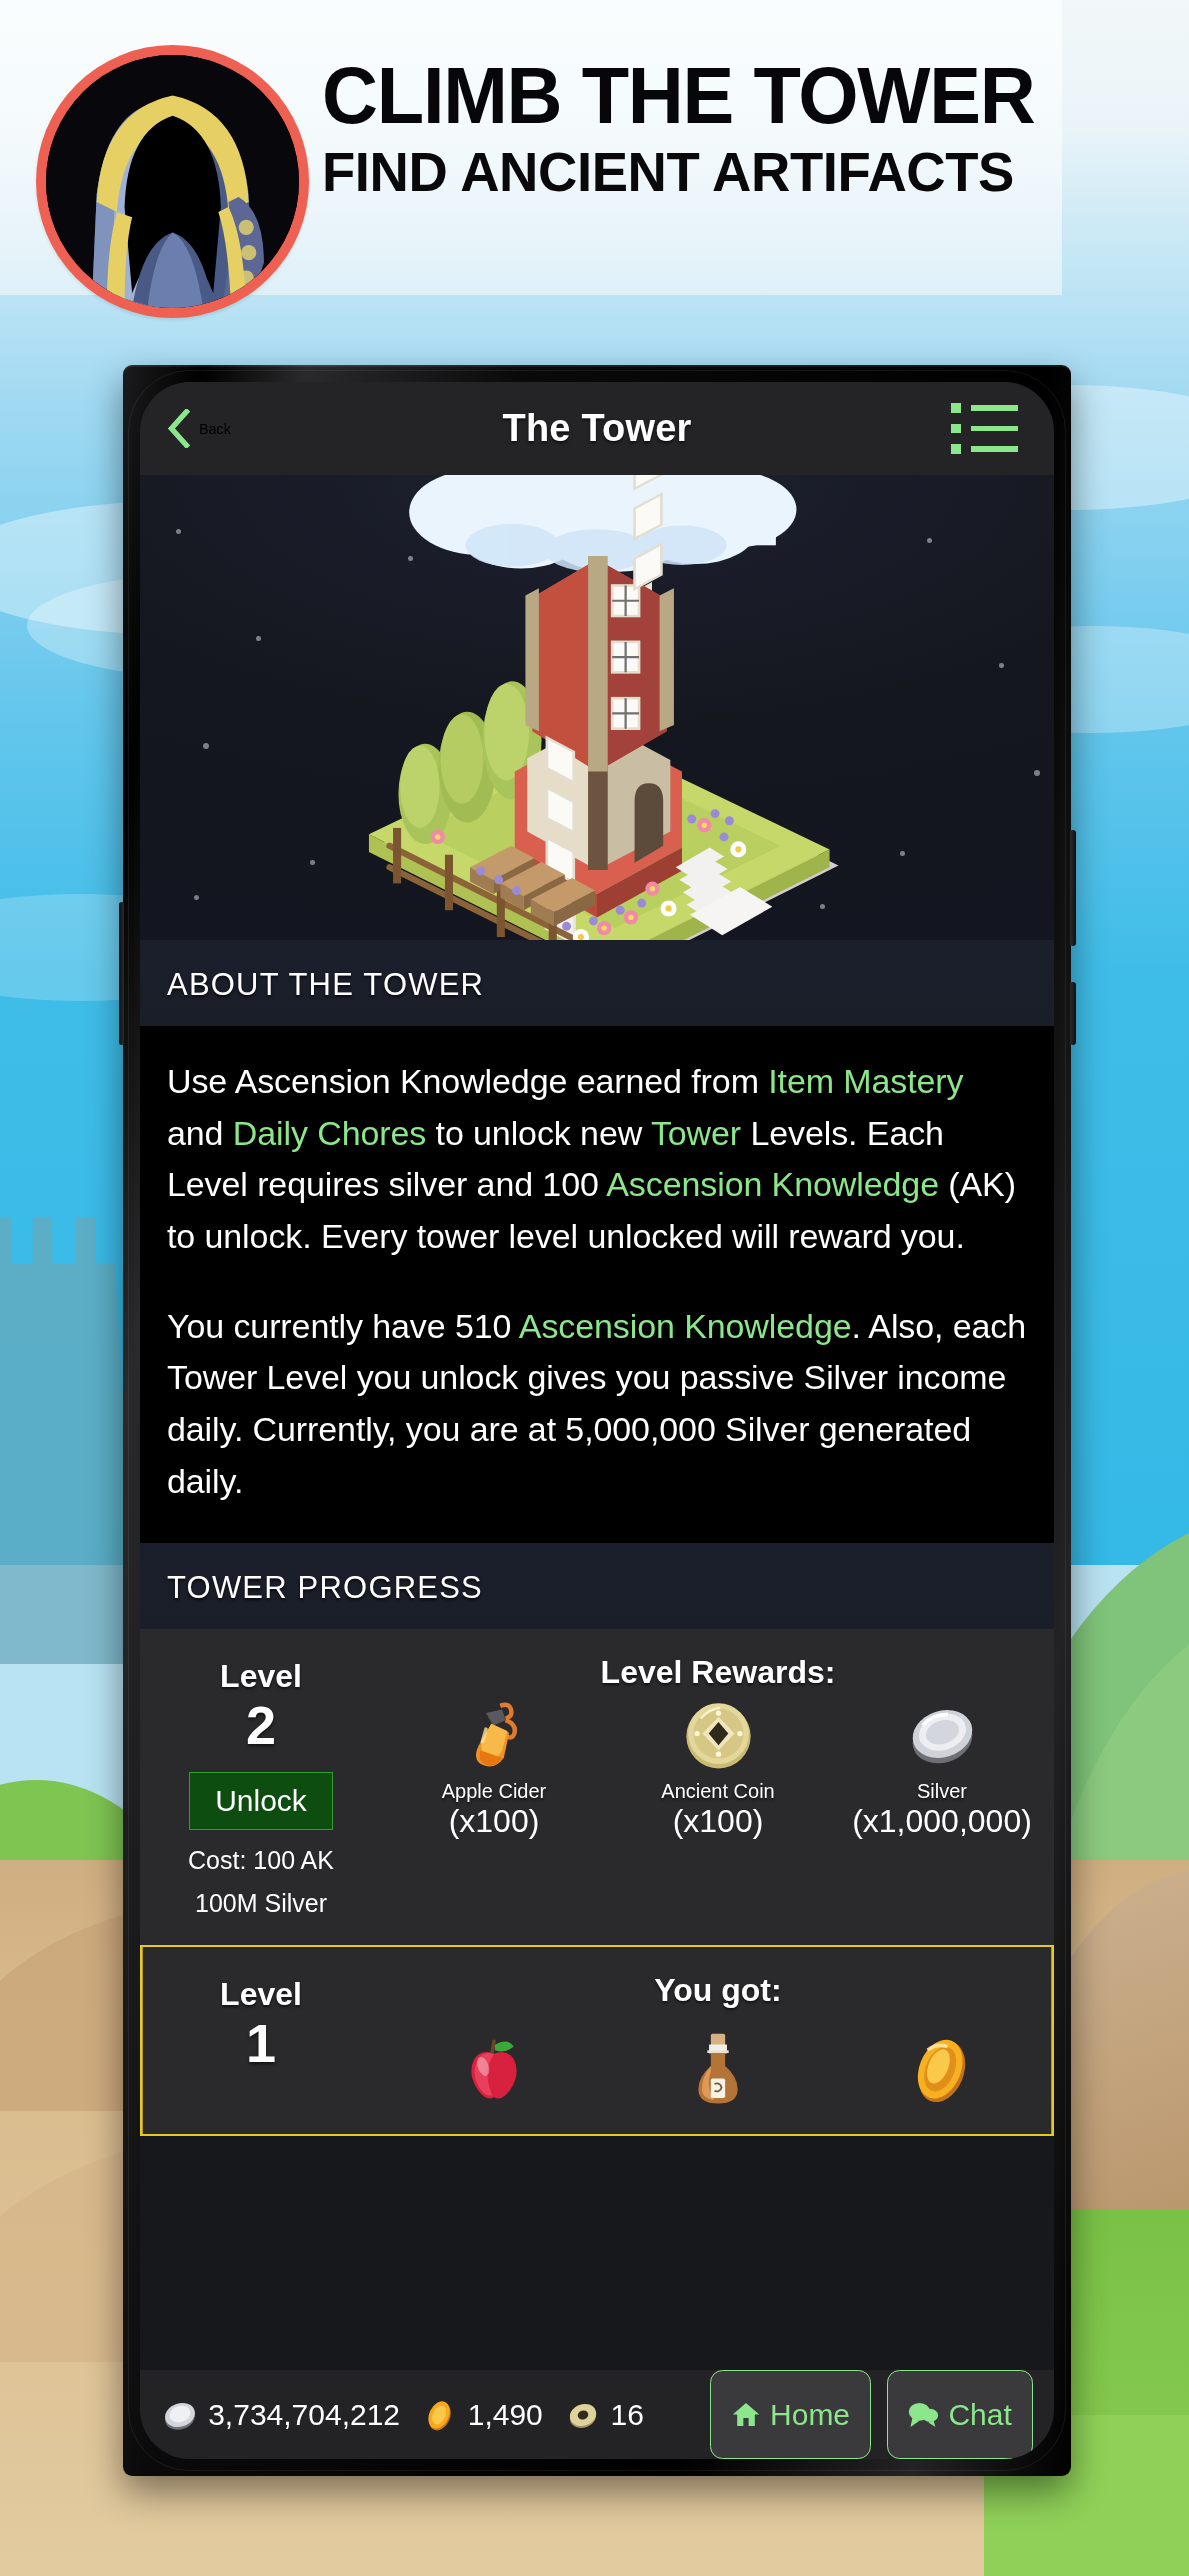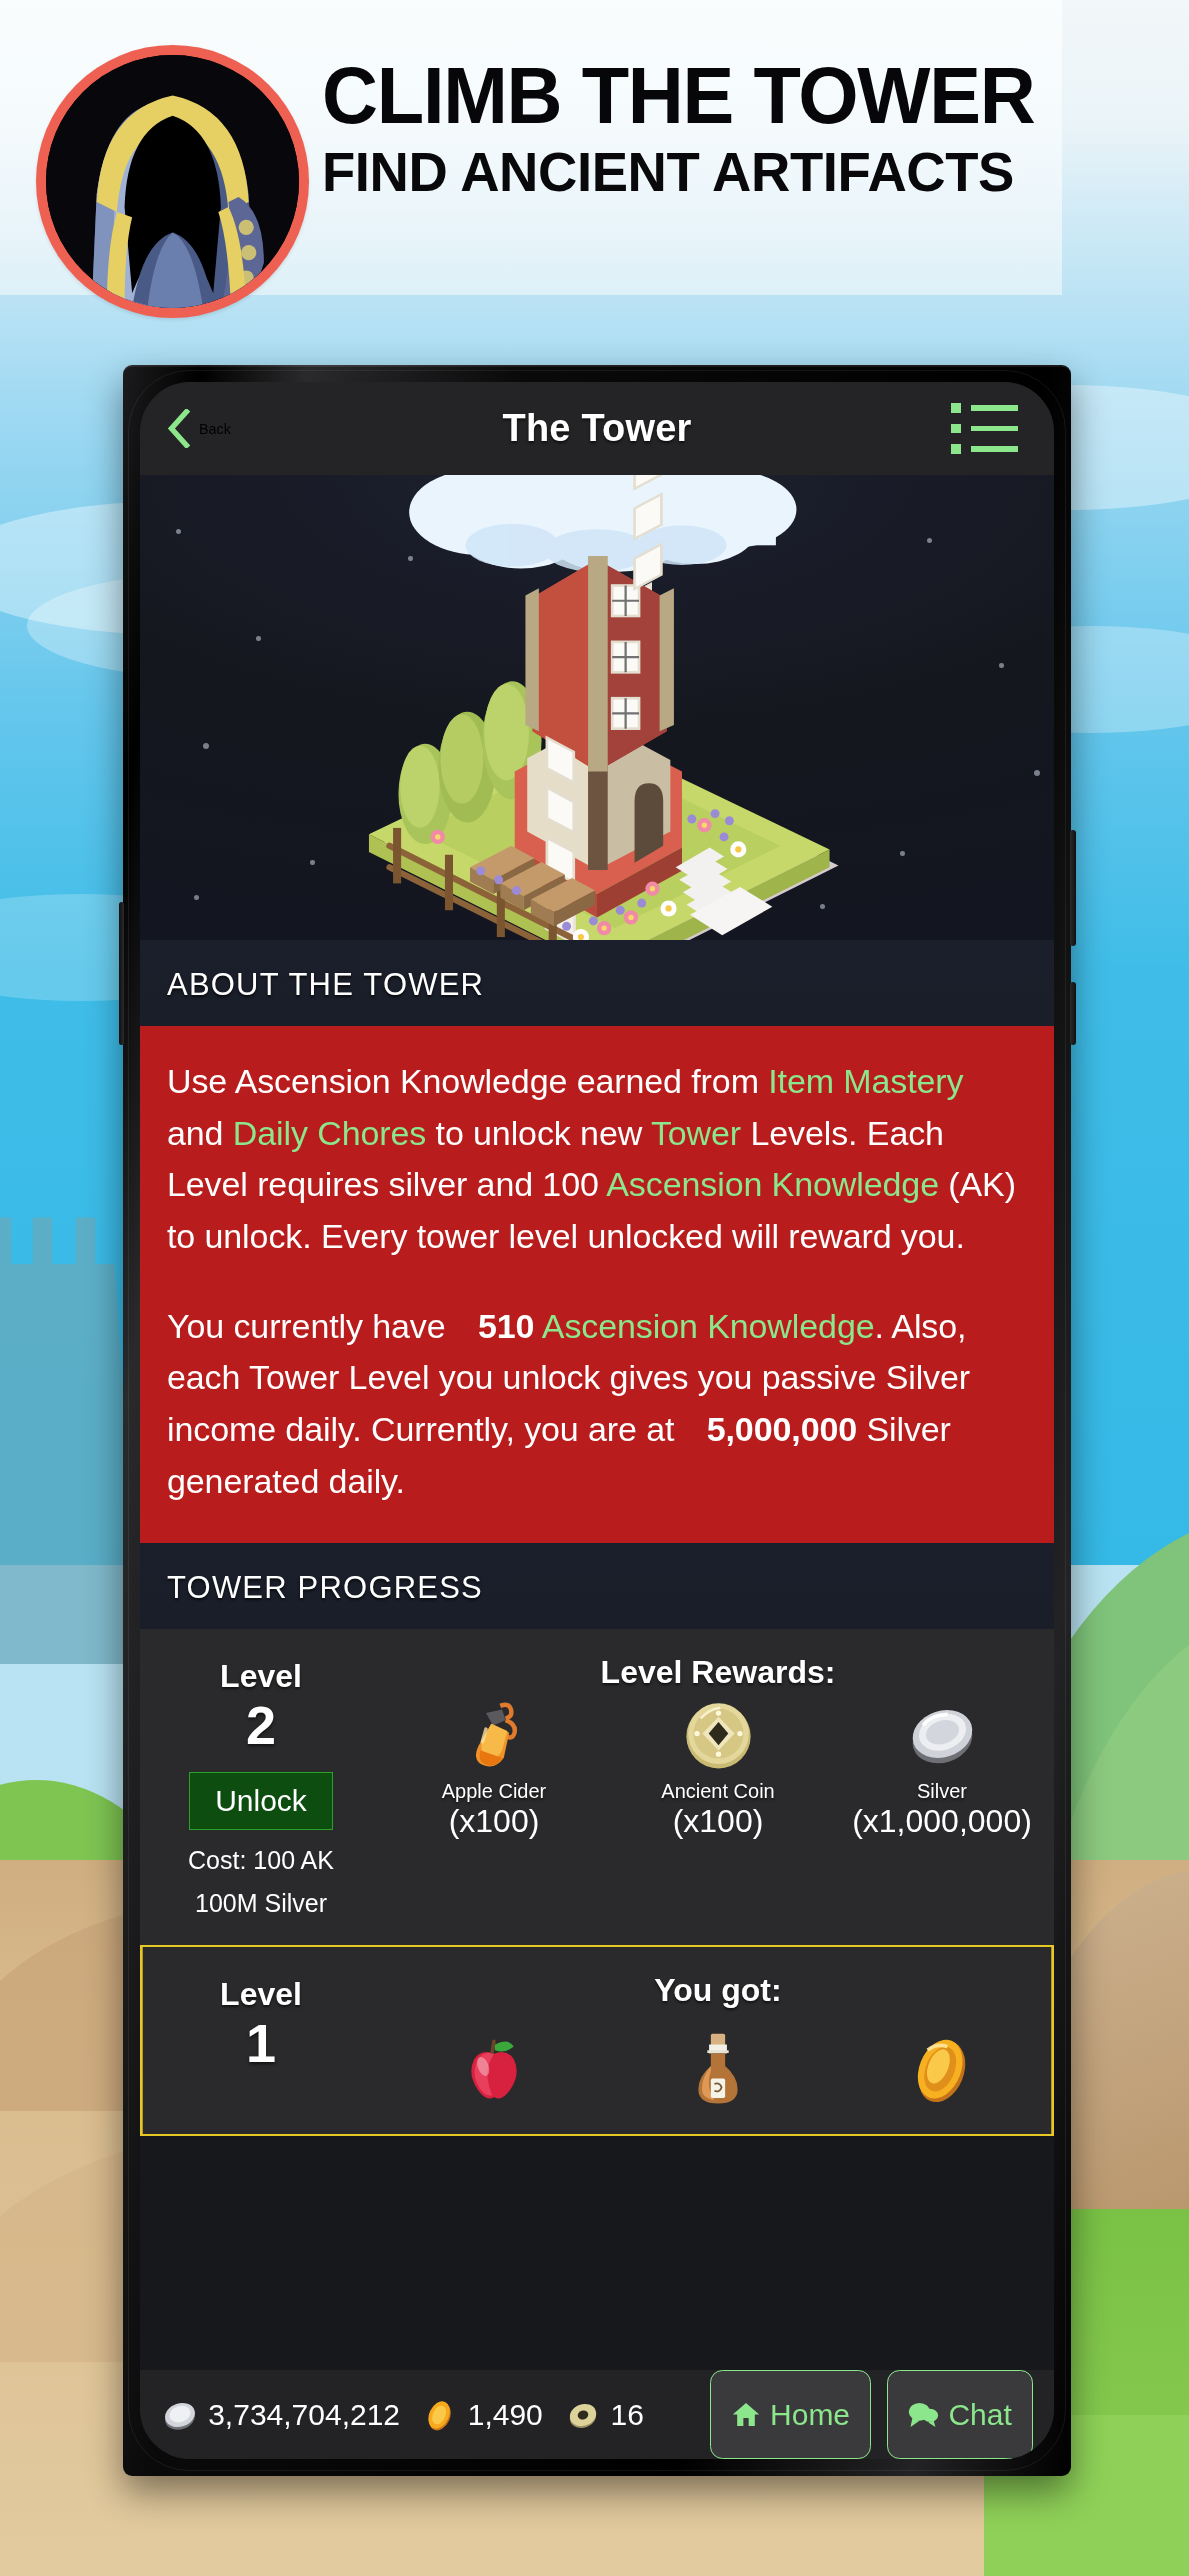--- a/index.html
+++ b/index.html
@@ -135,28 +135,28 @@
     background:linear-gradient(180deg,#1b1f2b 0%,#1a1e29 100%);
     padding:27px 0 23px 27px;
   }
   .sec-head-title {
     color:#fff; font-size:31px; font-weight:400; letter-spacing:1.2px;
     text-shadow:0 1.8px 2.7px rgba(0,0,0,.7);
   }
 
   
   #about-card {
-    background:#b91c1c; padding:30px 27px 36px 27px;
+    background:#000000; padding:30px 27px 36px 27px;
   }
   .para {
     color:#fff; font-size:34px; line-height:1.52; letter-spacing:-0.1px;
   }
   .para + .para { margin-top:38px; }
   .grn { color:#8ce68c; }
-  .bld { font-weight:bold;margin-left:23px; }
+  .bld { font-weight:normal; }
 
   
   #progress-list { background:#2a2a2c; }
   .lvl-row {
     display:flex; align-items:flex-start;
     padding:25px 0 27px 0;
     position:relative;
   }
   .lvl-row.highlight {
     border:2.7px solid #e8c823; border-left:none; border-right:none;

